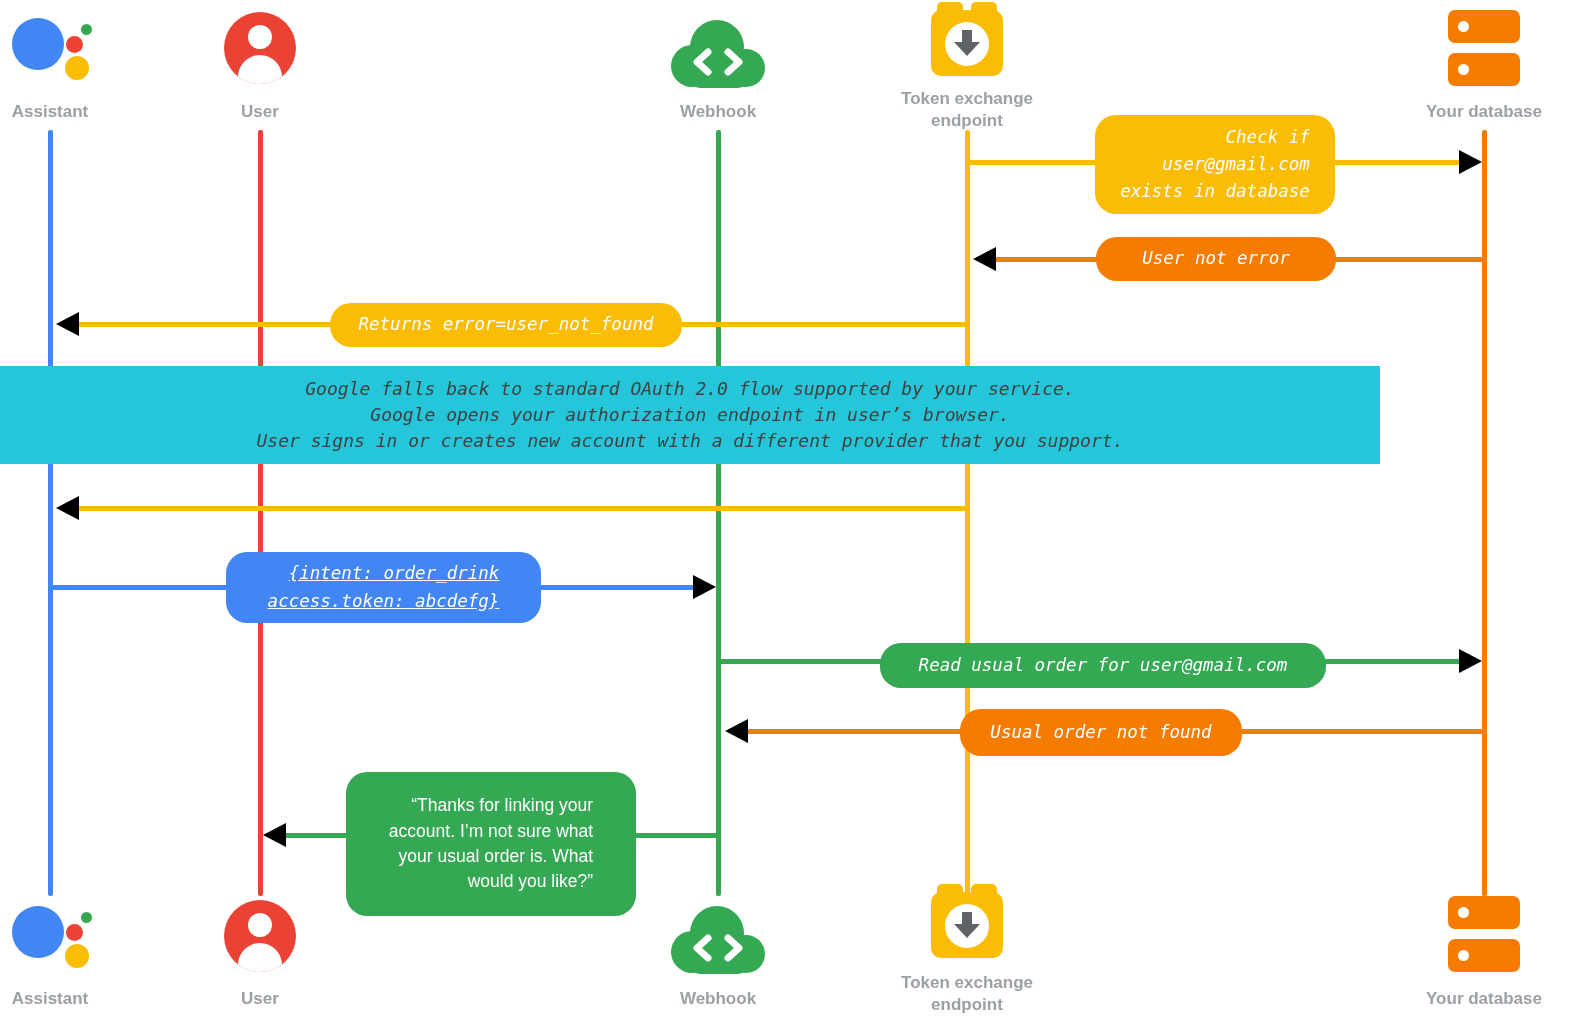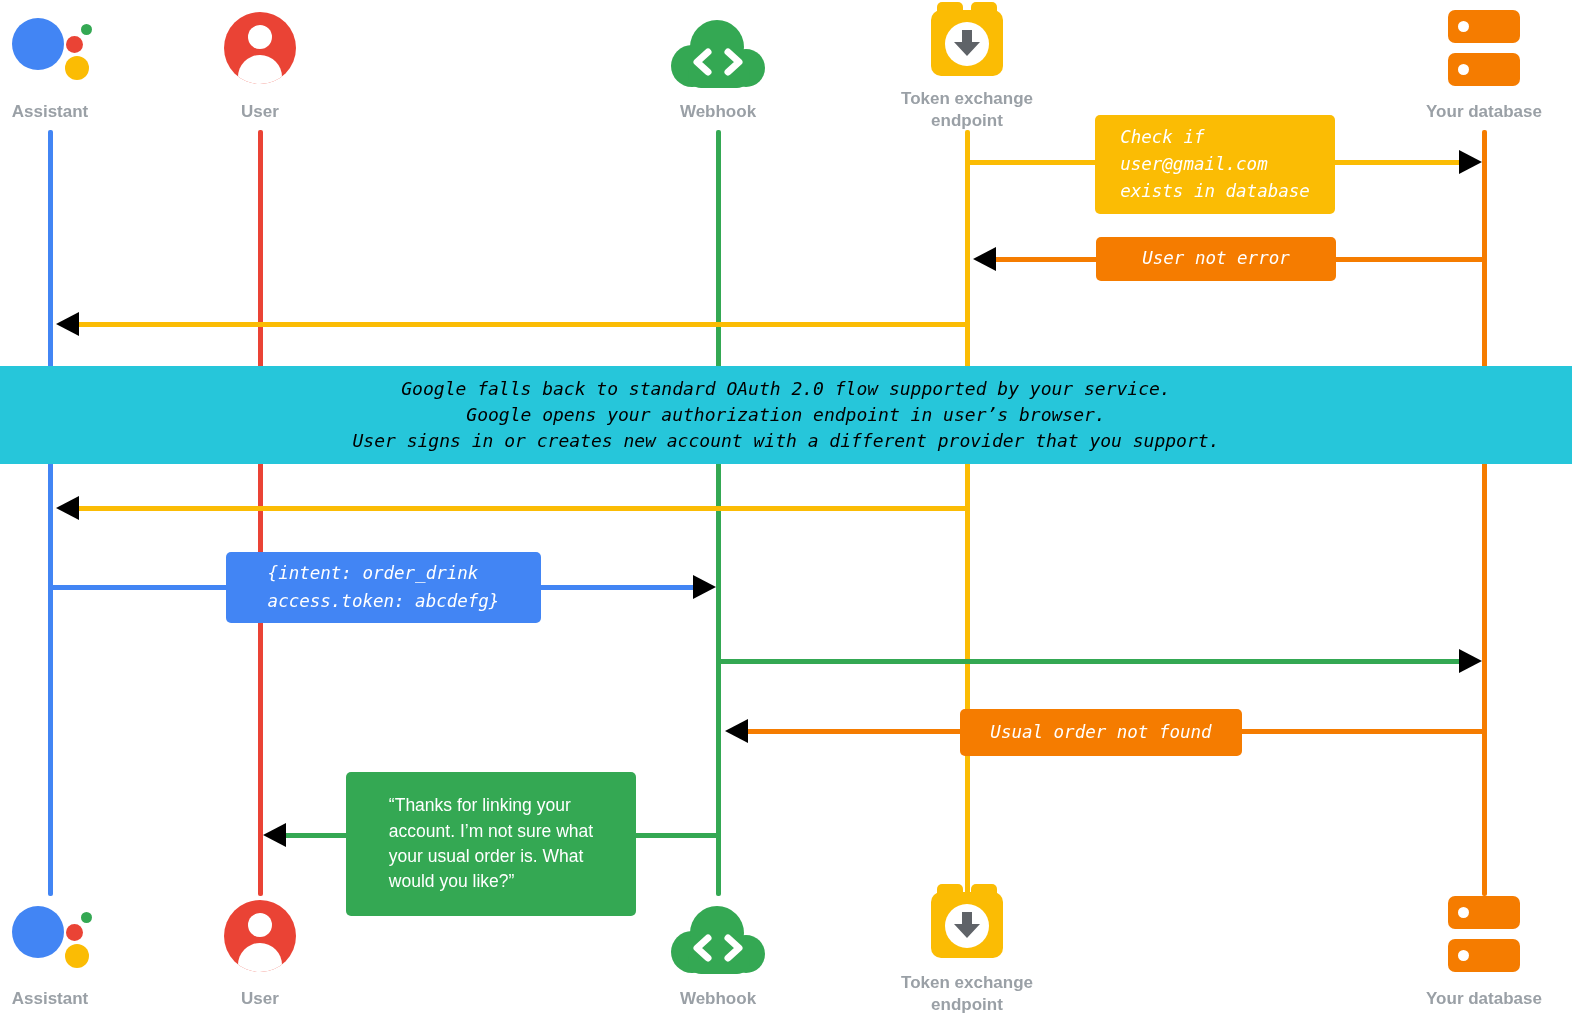--- a/index.html
+++ b/index.html
@@ -20,28 +20,28 @@
   .ln-green  { background:#34A853; } .ln-blue   { background:#4285F4; }
   .arrow { position:absolute; width:0; height:0; border-top:12px solid transparent; border-bottom:12px solid transparent; z-index:2; }
   .arrow.right { border-left:23px solid; }
   .arrow.left  { border-right:23px solid; }
   .ar-yellow { border-left-color:#FBBC04; border-right-color:#FBBC04; }
   .ar-orange { border-left-color:#F57C00; border-right-color:#F57C00; }
   .ar-green  { border-left-color:#34A853; border-right-color:#34A853; }
   .ar-blue   { border-left-color:#4285F4; border-right-color:#4285F4; }
 
   
-  .box { position:absolute; border-radius:5px; color:#fff; display:flex; align-items:center; justify-content:center;
-         text-align:left; font:italic 17.5px/1.55 "DejaVu Sans Mono",monospace; white-space:pre-line;
+  .box { position:absolute; border-radius:21px; color:#fff; display:flex; align-items:center; justify-content:center;
+         text-align:right; font:italic 17.5px/1.55 "DejaVu Sans Mono",monospace; white-space:pre-line;
          padding:6px 14px; z-index:3; }
   .bx-yellow { background:#FBBC04; } .bx-orange { background:#F57C00; }
-  .bx-green  { background:#34A853; } .bx-blue   { background:#4285F4; }
+  .bx-green  { background:#34A853; } .bx-blue   { background:#4285F4;text-decoration:underline; }
   .box.sans { font:400 17.5px/1.45 "Liberation Sans",sans-serif; }
 
-  .banner { position:absolute; left:0; top:366px; width:1572px; height:98px; background:#26C6DA; color:#000000;
+  .banner { position:absolute; left:0; top:366px; width:1380px; height:98px; background:#26C6DA; color:#404040;
             display:flex; align-items:center; justify-content:center; text-align:center;
             font:italic 18px/1.45 "DejaVu Sans Mono",monospace; white-space:pre-line; z-index:3; }
 
   
   .actor-label { position:absolute; text-align:center; font-size:17px; font-weight:700; color:#9AA0A6;
                  white-space:pre-line; line-height:1.3; z-index:4; }
 
   
   .icon { position:absolute; z-index:4; }
   .assistant-icon { position:absolute; width:90px; height:82px; z-index:4; }
@@ -121,35 +121,37 @@
   <div class="box bx-yellow" style="left:1095px;top:115px;width:240px;height:99px">Check if
 user@gmail.com
 exists in database</div>
 
   <div class="arrow left ar-orange" style="left:973px;top:247px"></div>
   <div class="line ln-orange" style="left:996px;top:257px;width:488px"></div>
   <div class="box bx-orange" style="left:1096px;top:237px;width:240px;height:44px">User not error</div>
 
   <div class="arrow left ar-yellow" style="left:56px;top:312px"></div>
   <div class="line ln-yellow" style="left:79px;top:322px;width:888px"></div>
+  <div class="box bx-yellow" style="left:330px;top:303px;width:352px;height:44px">Returns error=user_not_found</div>
 
   <div class="banner">Google falls back to standard OAuth 2.0 flow supported by your service.
 Google opens your authorization endpoint in user’s browser.
 User signs in or creates new account with a different provider that you support.</div>
 
   <div class="arrow left ar-yellow" style="left:56px;top:496px"></div>
   <div class="line ln-yellow" style="left:79px;top:506px;width:888px"></div>
 
   <div class="line ln-blue" style="left:50px;top:585px;width:643px"></div>
   <div class="arrow right ar-blue" style="left:693px;top:575px"></div>
   <div class="box bx-blue" style="left:226px;top:552px;width:315px;height:71px">{intent: order_drink
 access.token: abcdefg}</div>
 
   <div class="line ln-green" style="left:718px;top:659px;width:741px"></div>
   <div class="arrow right ar-green" style="left:1459px;top:649px"></div>
+  <div class="box bx-green" style="left:880px;top:643px;width:446px;height:45px">Read usual order for user@gmail.com</div>
 
   <div class="arrow left ar-orange" style="left:725px;top:719px"></div>
   <div class="line ln-orange" style="left:748px;top:729px;width:736px"></div>
   <div class="box bx-orange" style="left:960px;top:709px;width:282px;height:47px">Usual order not found</div>
 
   <div class="arrow left ar-green" style="left:263px;top:823px"></div>
   <div class="line ln-green" style="left:286px;top:833px;width:432px"></div>
   <div class="box bx-green sans" style="left:346px;top:772px;width:290px;height:144px">“Thanks for linking your
 account. I’m not sure what
 your usual order is. What

